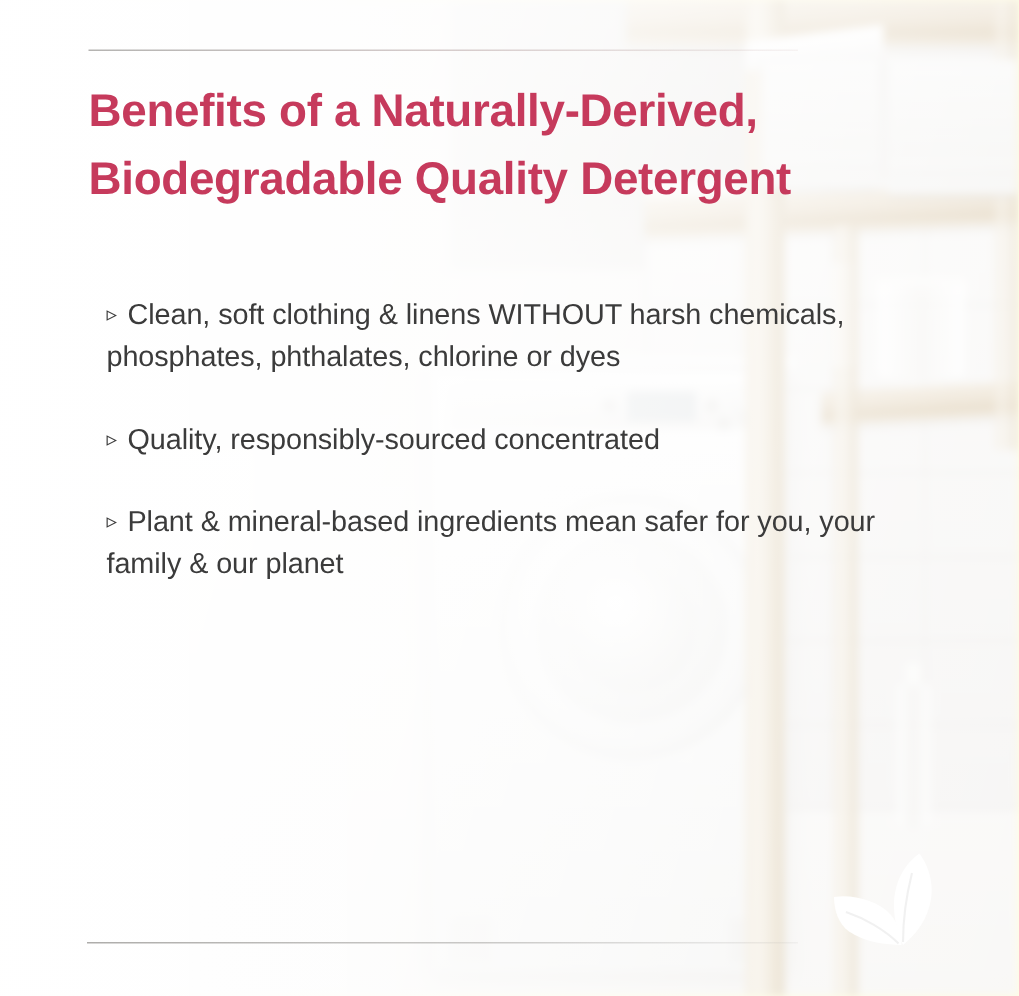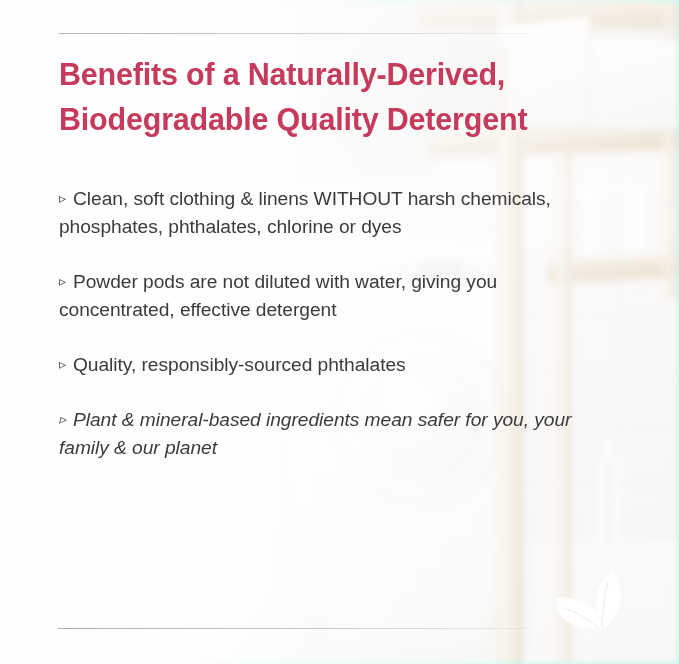--- a/index.html
+++ b/index.html
@@ -6,21 +6,21 @@
     margin: 0;
     padding: 0;
     background: #ffffff;
   }
 
   #infographic {
     position: relative;
     width: 679px;
     height: 664px;
     overflow: hidden;
-    background: #5eead4;
+    background: #fef9c3;
     font-family: "Liberation Sans", sans-serif;
   }
 
   
   .bg-photo {
     position: absolute;
     inset: 0;
     overflow: hidden;
     filter: blur(3px);
   }
@@ -239,36 +239,36 @@
     font-weight: 700;
     font-size: 30.5px;
     line-height: 1.47;
     letter-spacing: -0.2px;
   }
 
   .benefit-list {
     position: absolute;
     left: 59px; top: 185px;
     width: 525px;
-    margin: 0;
+    margin: 12px;
     padding: 0;
     list-style: none;
   }
 
   .benefit-item {
     position: relative;
     margin: 0 0 27px 0;
     color: #3b3b3b;
     font-family: "Liberation Sans", sans-serif;
     font-weight: 400;
     font-size: 19.2px;
     line-height: 1.455;
     letter-spacing: -0.05px;
   }
-  .benefit-item:last-child { margin-bottom: 0; font-style: italic; }
+  .benefit-item:last-child { margin-bottom: 0; }
 
   .bullet-marker {
     display: inline-block;
     width: 14px;
     color: #3b3b3b;
     font-size: 14px;
     line-height: 1;
     vertical-align: 2px;
   }
 
@@ -337,26 +337,23 @@
     <div class="rule rule-top"></div>
 
     <h1 class="headline"><span>Benefits of a Naturally-Derived,</span><br><span>Biodegradable Quality Detergent</span></h1>
 
     <ul class="benefit-list">
 
       <li class="benefit-item">
         <span class="bullet-marker">▹</span><span class="benefit-text">Clean, soft clothing &amp; linens WITHOUT harsh chemicals, phosphates, phthalates, chlorine or dyes</span>
       </li>
 
+
       <li class="benefit-item">
-        <span class="bullet-marker">▹</span><span class="benefit-text">Powder pods are not diluted with water, giving you concentrated, effective detergent</span>
-      </li>
-
-      <li class="benefit-item">
-        <span class="bullet-marker">▹</span><span class="benefit-text">Quality, responsibly-sourced phthalates</span>
+        <span class="bullet-marker">▹</span><span class="benefit-text">Quality, responsibly-sourced concentrated</span>
       </li>
 
 
       <li class="benefit-item">
         <span class="bullet-marker">▹</span><span class="benefit-text">Plant &amp; mineral-based ingredients mean safer for you, your family &amp; our planet</span>
       </li>
 
     </ul>
 
     <div class="leaf-logo">

